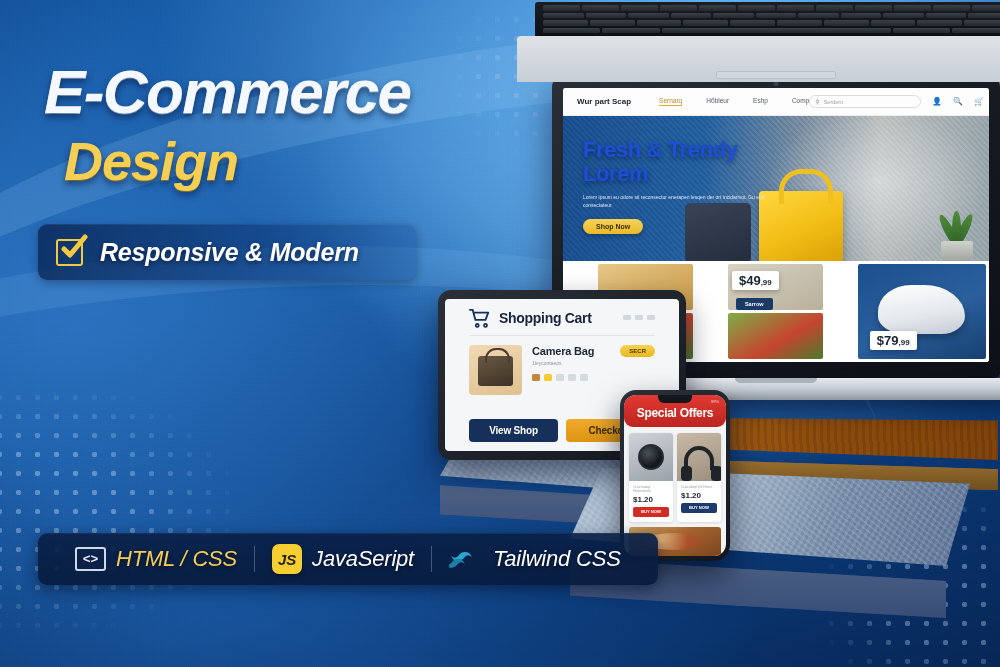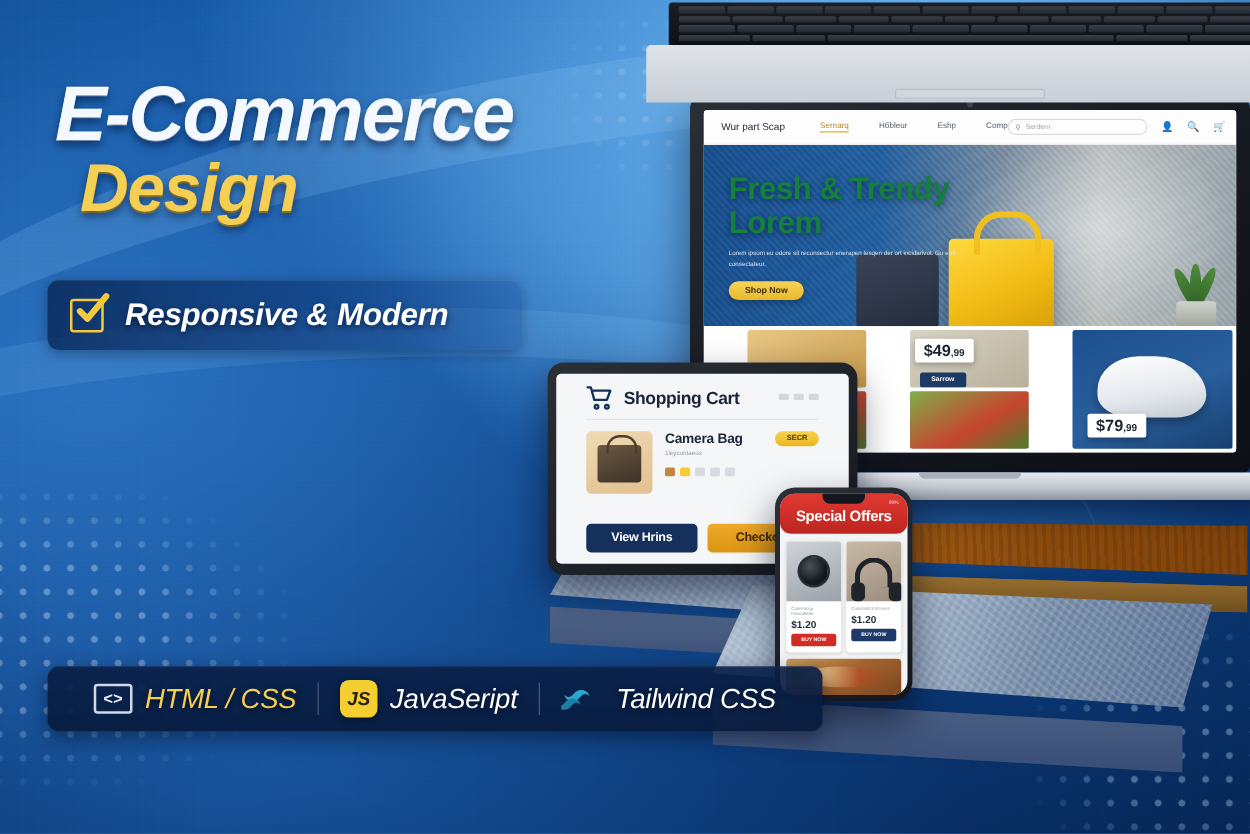--- a/index.html
+++ b/index.html
@@ -76,21 +76,21 @@
 
   
   .headline { position:absolute; left:44px; top:62px; z-index:8; }
   .title-main {
     font-size:62px; font-weight:700; font-style:italic; letter-spacing:-1.6px;
     color:#f4f8ff; line-height:.96;
     text-shadow:0 4px 7px rgba(0,22,60,.62), 0 1px 0 #c9d8ee;
   }
   .title-sub {
     font-size:54px; font-weight:700; font-style:italic; letter-spacing:-1px;
-    color:#f5ce54; line-height:1; margin-top:2px; margin-left:20px;
+    color:#f5ce54; line-height:1; margin-top:12px; margin-left:20px;
     text-shadow:0 4px 7px rgba(0,22,60,.6), 0 1px 0 #c49a23;
   }
 
   .features { position:absolute; left:38px; top:224px; z-index:8; width:378px; }
   .feature {
     position:relative; display:flex; align-items:center; gap:17px;
     height:56px; padding:0 18px; margin-bottom:12px;
     border-radius:9px;
     background:linear-gradient(100deg, rgba(8,36,82,.80) 0%, rgba(13,55,118,.62) 55%, rgba(18,72,146,.30) 100%);
     box-shadow:0 3px 10px rgba(0,14,40,.35), inset 0 1px 0 rgba(255,255,255,.07);
@@ -206,21 +206,21 @@
     width:5px; height:5px; border-radius:50%; background:#3b424d;
   }
   .lscreen {
     width:100%; height:100%; border-radius:3px; overflow:hidden;
     position:relative; background:#fff;
   }
   .lnav {
     height:28px; background:#fdfdfd; display:flex; align-items:center;
     padding:0 14px; gap:0; border-bottom:1px solid #ececec;
   }
-  .lnav-logo { font-size:8px; font-weight:400; color:#1a2430; filter:blur(.45px); white-space:nowrap; }
+  .lnav-logo { font-size:8px; font-weight:700; color:#1a2430; filter:blur(.45px); white-space:nowrap; }
   .lnav-links { display:flex; gap:24px; margin-left:28px; }
   .lnav-links span { font-size:6.5px; color:#55606d; filter:blur(.5px); white-space:nowrap; }
   .lnav-links span:first-child { color:#b88a25; border-bottom:1.5px solid #e0ae2e; padding-bottom:1px; }
   .lnav-right { margin-left:auto; display:flex; align-items:center; gap:11px; }
   .lsearch {
     width:112px; height:13px; border:1px solid #dcdcdc; border-radius:7px;
     display:flex; align-items:center; padding:0 5px; gap:4px;
   }
   .lsearch-ph { font-size:5.5px; color:#9aa3ad; filter:blur(.5px); }
   .licon { color:#3a4450; font-size:8px; line-height:1; }
@@ -231,21 +231,21 @@
     background:
       radial-gradient(ellipse 180px 120px at 74% 46%, rgba(255,255,255,.42) 0%, rgba(255,255,255,0) 62%),
       linear-gradient(92deg,#1a4f8e 0%,#245f9e 33%,#7b8ea0 56%,#b9bdbc 74%,#97a4ab 100%);
   }
   .lhero-grain {
     position:absolute; inset:0; opacity:.4; mix-blend-mode:overlay;
     background-image:repeating-linear-gradient(47deg, rgba(255,255,255,.18) 0 2px, rgba(0,0,0,.14) 2px 4px);
   }
   .lhero-txt { position:absolute; left:20px; top:22px; width:190px; }
   .lhero-h {
-    font-size:25px; font-weight:700; color:#15803d; line-height:1.08;
+    font-size:22px; font-weight:700; color:#1d4ed8; line-height:1.08;
     letter-spacing:-.4px; text-shadow:0 2px 5px rgba(0,10,40,.5);
   }
   .lhero-p {
     font-size:5px; color:#dbe6f4; line-height:1.7; margin-top:7px; filter:blur(.5px);
   }
   .lhero-btn {
     margin-top:9px; display:inline-block; padding:4px 13px; border-radius:10px;
     background:linear-gradient(180deg,#f6d35a 0%,#e9b929 100%);
     color:#3d2f08; font-size:7px; font-weight:700;
     box-shadow:0 2px 5px rgba(0,0,0,.3);
@@ -644,21 +644,21 @@
               <i class="on1"></i>
                 <i class="on2"></i>
                 <i></i>
                 <i></i>
                 <i></i>
             </div>
           </div>
           <div class="tbadge">SECR</div>
         </div>
         <div class="tbtns">
-          <div class="tbtn tbtn-view">View Hrins</div>
+          <div class="tbtn tbtn-view">View Shop</div>
           <div class="tbtn tbtn-check">Checkout</div>
         </div>
       </div>
     </div>
 
     <div class="phone">
       <div class="pnotch"></div>
       <div class="pscreen">
         <div class="phead">
           <span class="pstatus">99%</span>

